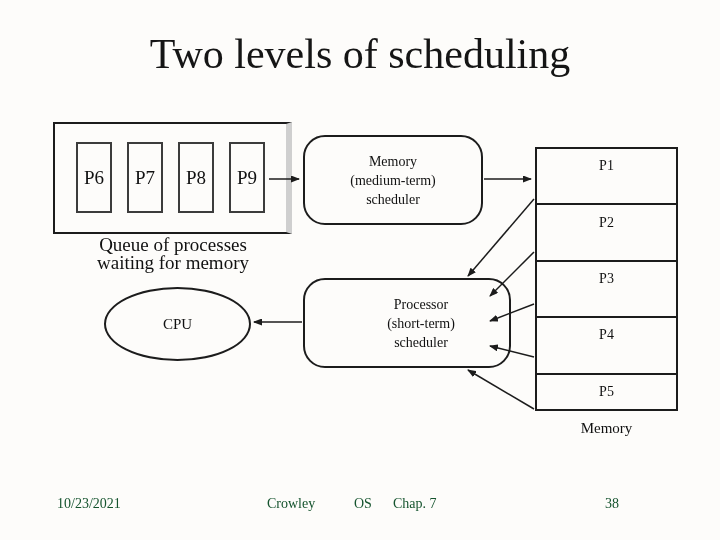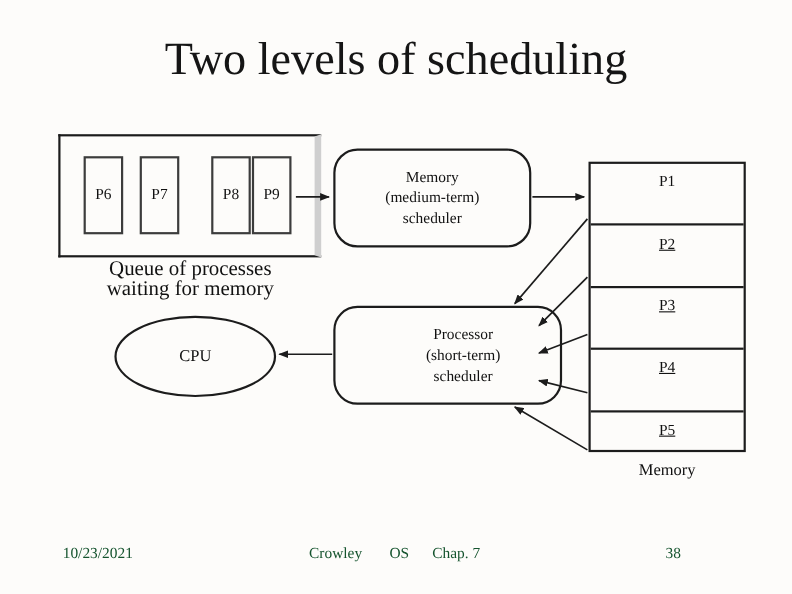--- a/index.html
+++ b/index.html
@@ -26,26 +26,26 @@
   .queue-box{
     position:absolute;left:53px;top:122px;width:231px;height:108px;
     border:2px solid #1c1c1c;
     border-right:6px solid #cfcfcf;
     background:transparent;
   }
   .proc-rect{
     position:absolute;top:142px;width:32px;height:67px;
     border:2px solid #3c3c3c;
     display:flex;align-items:center;justify-content:center;
-    font-size:14px;
+    font-size:19px;
     background:transparent;
   }
   .proc-rect.p6{left:76px;}
   .proc-rect.p7{left:127px;}
-  .proc-rect.p8{left:178px;margin-left:14px;}
+  .proc-rect.p8{left:178px;}
   .proc-rect.p9{left:229px;}
 
   .queue-caption{
     position:absolute;left:53px;top:236px;width:240px;
     text-align:center;font-size:19px;line-height:18px;
   }
 
   
   .sched-box{
     position:absolute;left:303px;width:176px;height:86px;
@@ -68,33 +68,33 @@
   
   .mem-col{
     position:absolute;left:535px;top:147px;width:139px;height:260px;
     border:2px solid #1c1c1c;
     display:flex;flex-direction:column;gap:20px;
   }
   .mem-cell{
     flex:1;display:flex;align-items:center;justify-content:center;
     font-size:14px;
   }
-  .mem-cell + .mem-cell{border-top:2px solid #1c1c1c;text-decoration:underline;}
+  .mem-cell + .mem-cell{border-top:2px solid #1c1c1c;}
   .mem-label{
     position:absolute;left:535px;top:420px;width:143px;
     text-align:center;font-size:15px;
   }
 
   
   .connectors{position:absolute;left:0;top:0;width:720px;height:540px;pointer-events:none;}
 
   
   .footer-item{position:absolute;top:496px;font-size:14px;color:#14532d;white-space:nowrap;}
   .f-date{left:57px;}
-  .f-author{left:281px;font-family:Liberation Serif, serif;}
+  .f-author{left:267px;font-family:Liberation Serif, serif;}
   .f-course{left:354px;}
   .f-chapter{left:393px;}
   .f-page{left:605px;}
 </style>
 </head>
 <body>
 
 <div class="slide">
 
   <div class="title">Two levels of scheduling</div>

